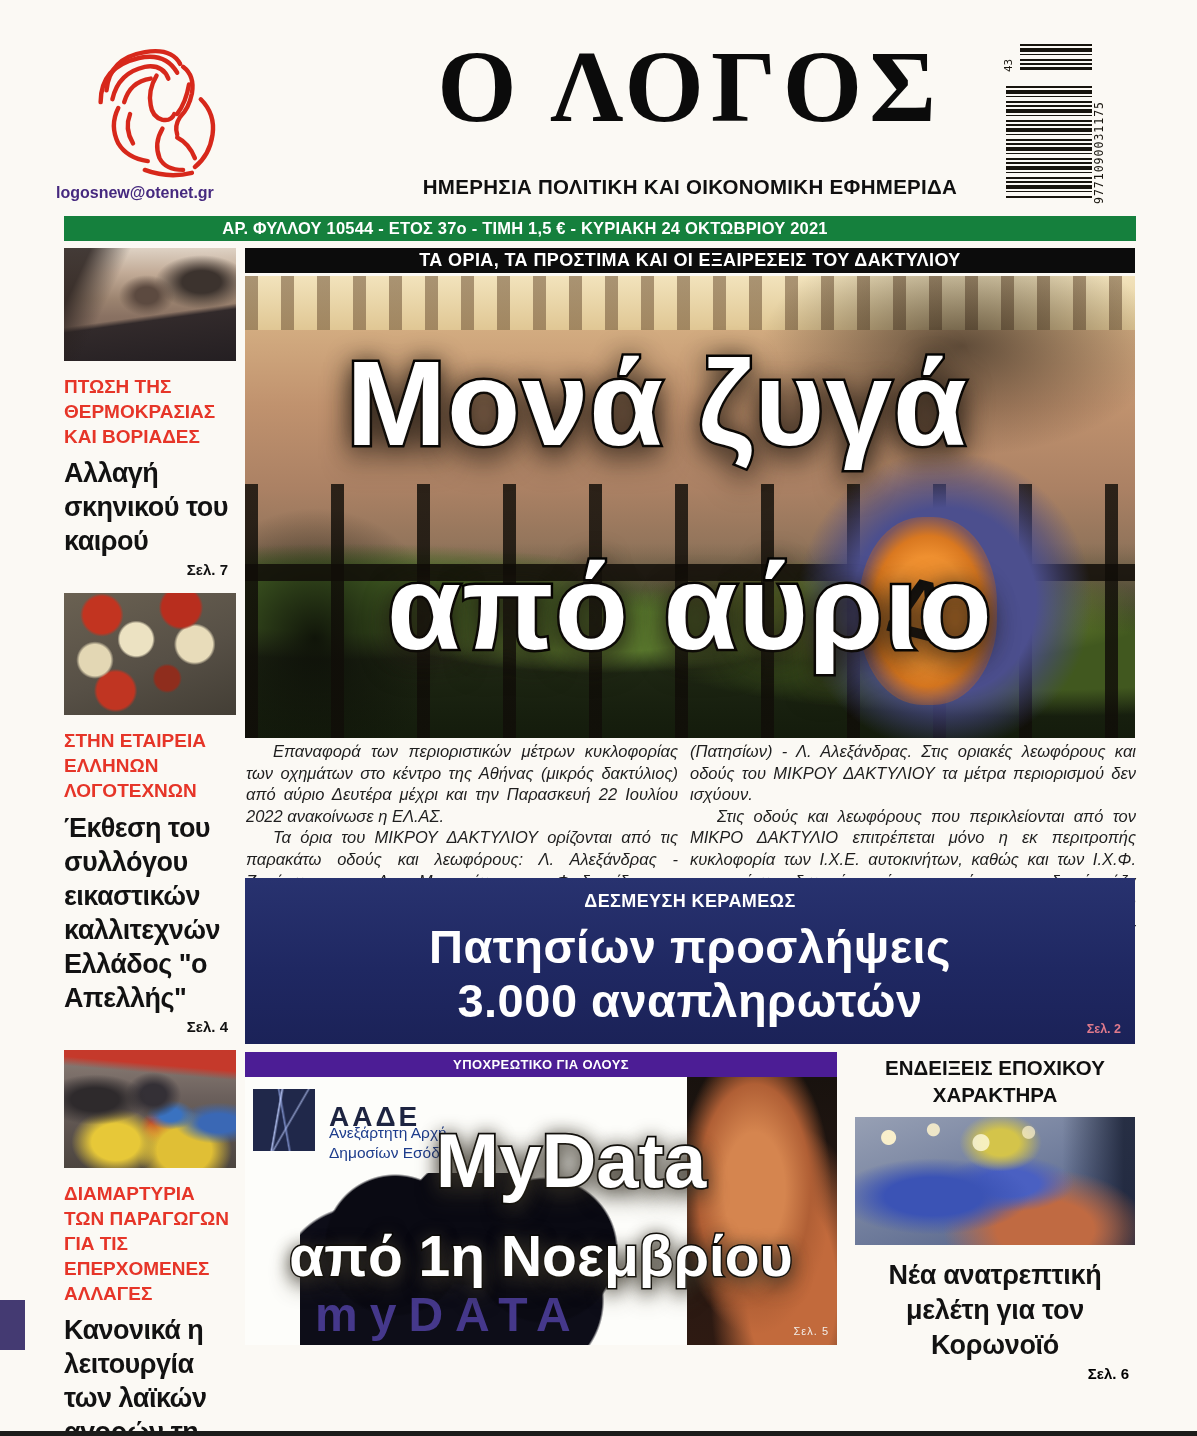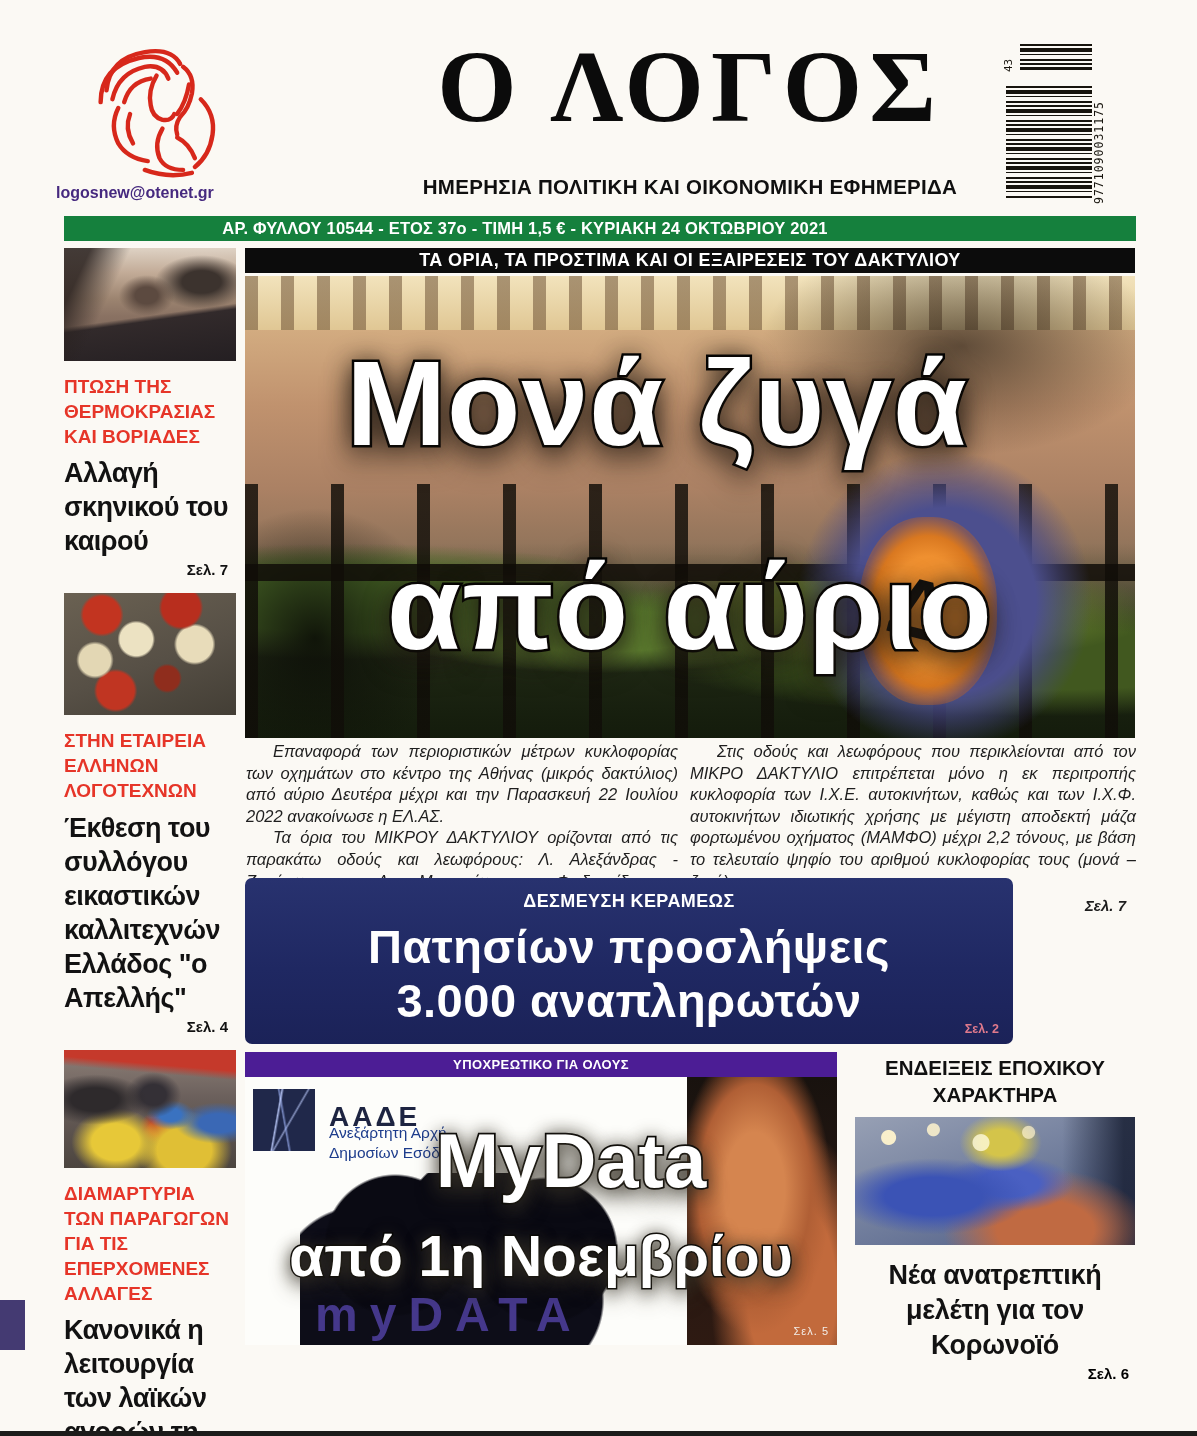--- a/index.html
+++ b/index.html
@@ -111,22 +111,22 @@
   .lead-col{top:741px;font-size:16.5px;line-height:21.6px;text-align:justify;
             color:#1e1e1e;font-style:italic;}
   .col1{left:246px;width:432px;}
   .col2{left:690px;width:446px;}
   .lead-col p{margin:0;}
   .ind{text-indent:27px;}
   .lead-page{text-align:right;font-weight:700;font-style:italic;font-size:15px;
              margin-top:3px;padding-right:10px;}
 
   
-  .promo{left:245px;top:878px;width:768px;height:166px;color:#fff;
-         background:linear-gradient(180deg,#28326f 0%,#1f2862 55%,#1b2258 100%);border-radius:7px;}
+  .promo{left:245px;top:878px;width:890px;height:166px;color:#fff;
+         background:linear-gradient(180deg,#28326f 0%,#1f2862 55%,#1b2258 100%);}
   .promo-kicker{text-align:center;font-weight:700;font-size:18px;padding-top:13px;letter-spacing:0.4px;}
   .promo-headline{text-align:center;font-weight:700;font-size:47px;line-height:1.15;
                   margin-top:8px;letter-spacing:0.5px;}
   .promo-page{position:absolute;right:14px;bottom:8px;font-weight:700;font-size:12.5px;color:#e07a8c;}
 
   
   .mydata{left:245px;top:1052px;width:592px;}
   .md-bar{height:25px;background:#4c1d95;color:#fff;font-weight:700;font-size:13px;
           line-height:25px;text-align:center;letter-spacing:0.4px;}
   .md-canvas{position:relative;height:268px;background:#fdfdfa;overflow:hidden;}
@@ -260,20 +260,21 @@
     </div>
     <div class="lead-h1 outline-txt">Μονά ζυγά</div>
     <div class="lead-h2 outline-txt">από αύριο</div>
   </div>
 
   <div class="abs lead-col col1">
     <p class="ind">Επαναφορά των περιοριστικών μέτρων κυκλοφορίας των οχημάτων στο κέντρο της Αθήνας (μικρός δακτύλιος) από αύριο Δευτέρα μέχρι και την Παρασκευή 22 Ιουλίου 2022 ανακοίνωσε η ΕΛ.ΑΣ.</p>
     <p class="ind">Τα όρια του ΜΙΚΡΟΥ ΔΑΚΤΥΛΙΟΥ ορίζονται από τις παρακάτω οδούς και λεωφόρους: Λ. Αλεξάνδρας - Ζαχάρωφ – Λ. Μεσογείων - Φειδιππίδου - Μιχαλακοπούλου - Σπ. Μερκούρη - Βρυάξιδος - Υμηττού - Ηλ. Ηλιού - Αμβρ. Φραντζή – Λ. Ανδρ. Συγγρού - Χαμοστέρνας - Πειραιώς - Ιερά Οδός – Λ. Κωνσταντινουπόλεως – Αχιλλέως - Πλ. Καραϊσκάκη - Καρόλου - Μάρνη - 28ης Οκτωβρίου</p>
   </div>
   <div class="abs lead-col col2">
+    <p>(Πατησίων) - Λ. Αλεξάνδρας. Στις οριακές λεωφόρους και οδούς του ΜΙΚΡΟΥ ΔΑΚΤΥΛΙΟΥ τα μέτρα περιορισμού δεν ισχύουν.</p>
     <p class="ind">Στις οδούς και λεωφόρους που περικλείονται από τον ΜΙΚΡΟ ΔΑΚΤΥΛΙΟ επιτρέπεται μόνο η εκ περιτροπής κυκλοφορία των Ι.Χ.Ε. αυτοκινήτων, καθώς και των Ι.Χ.Φ. αυτοκινήτων ιδιωτικής χρήσης με μέγιστη αποδεκτή μάζα φορτωμένου οχήματος (ΜΑΜΦΟ) μέχρι 2,2 τόνους, με βάση το τελευταίο ψηφίο του αριθμού κυκλοφορίας τους (μονά – ζυγά).</p>
     <div class="lead-page">Σελ. 7</div>
   </div>
 
   <div class="abs promo">
     <div class="promo-kicker">ΔΕΣΜΕΥΣΗ ΚΕΡΑΜΕΩΣ</div>
     <div class="promo-headline">
       <span>Πατησίων προσλήψεις</span><br>
       <span>3.000 αναπληρωτών</span>
     </div>

